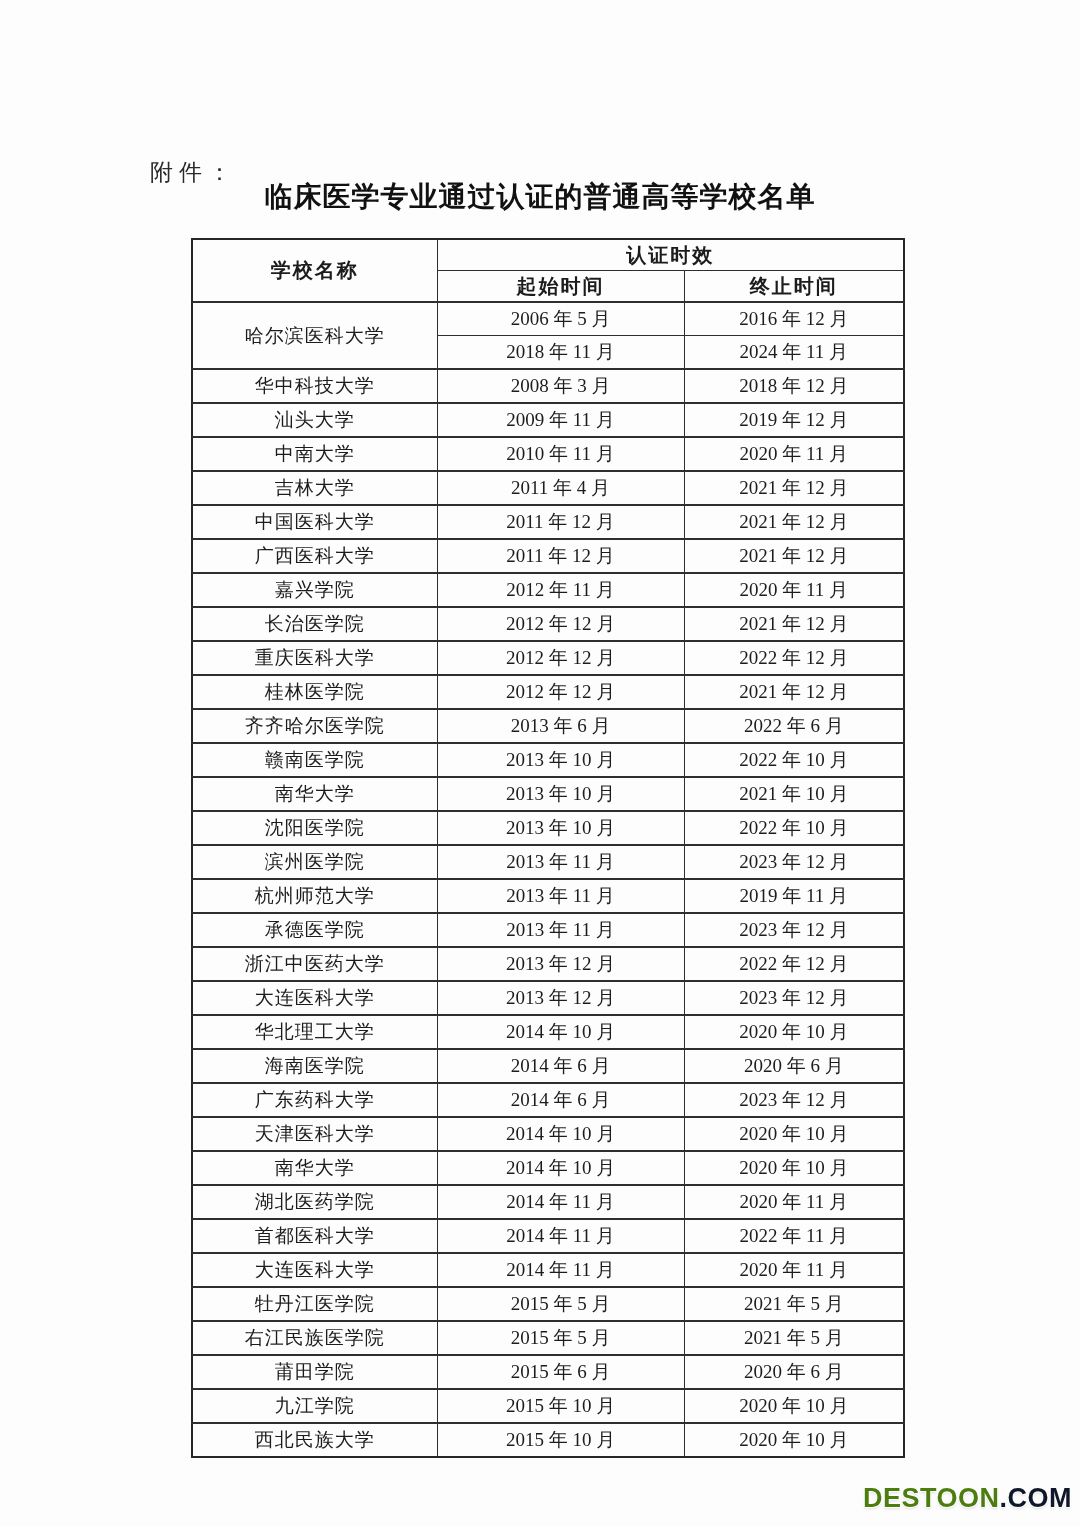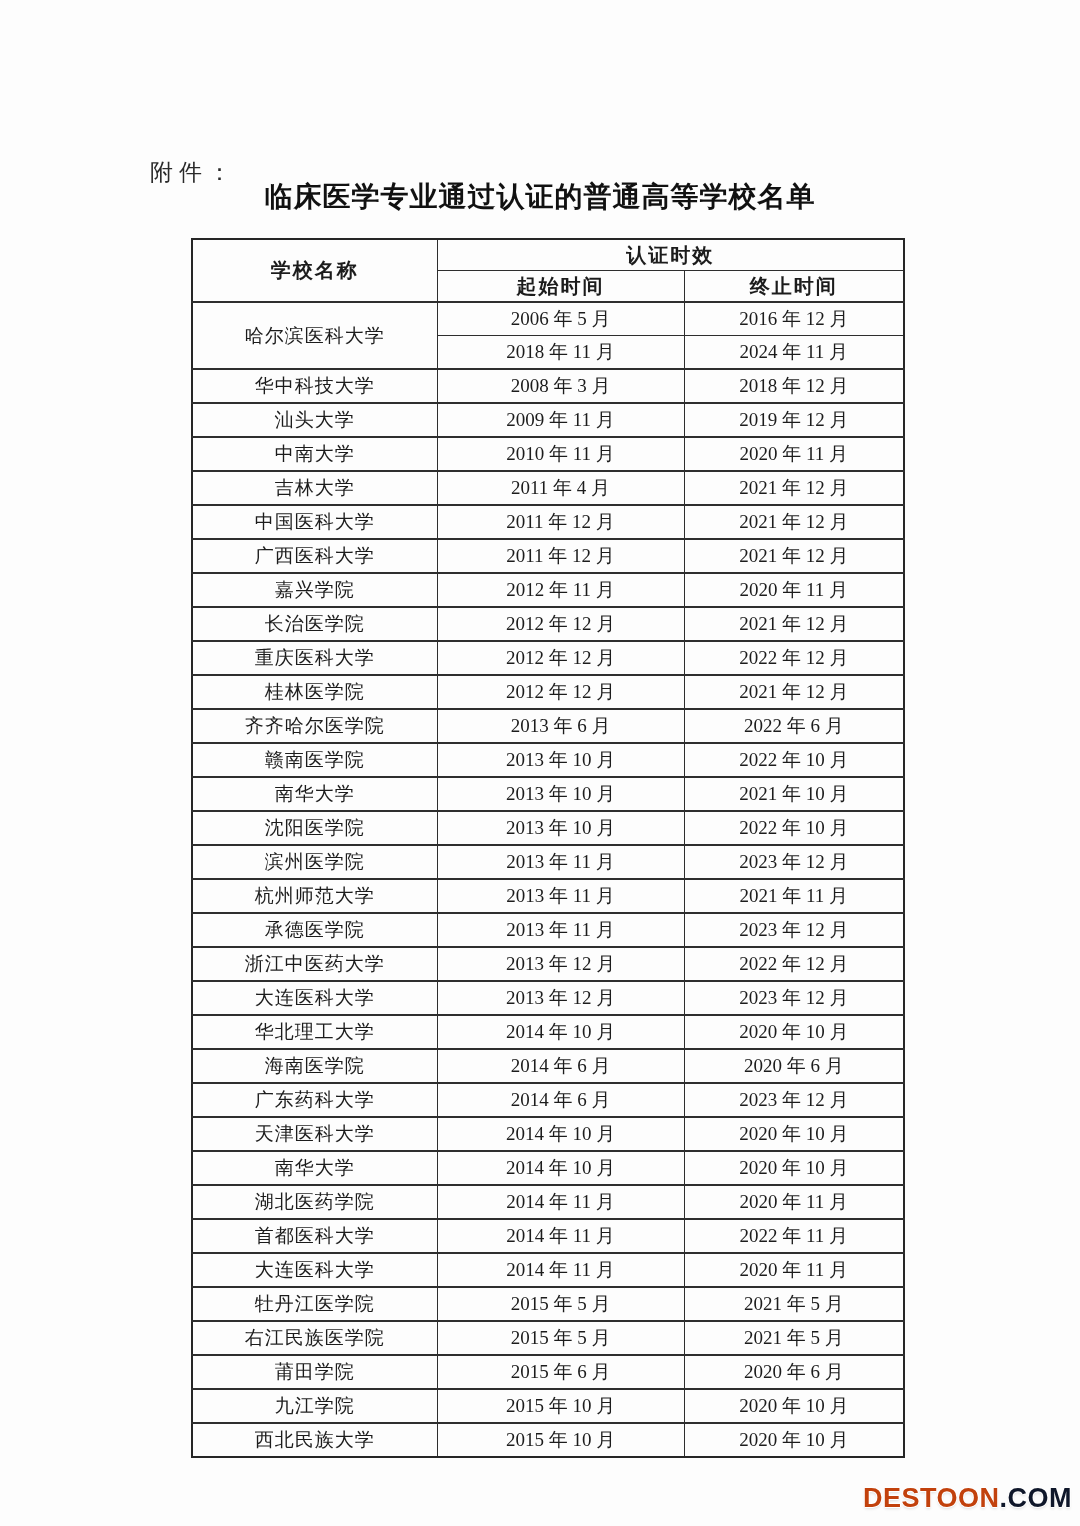--- a/index.html
+++ b/index.html
@@ -150,21 +150,21 @@
         <td>2022 年 10 月</td>
       </tr>
       <tr class="school-start">
         <td class="school" rowspan="1">滨州医学院</td>
         <td>2013 年 11 月</td>
         <td>2023 年 12 月</td>
       </tr>
       <tr class="school-start">
         <td class="school" rowspan="1">杭州师范大学</td>
         <td>2013 年 11 月</td>
-        <td>2021 年 11 月</td>
+        <td>2019 年 11 月</td>
       </tr>
       <tr class="school-start">
         <td class="school" rowspan="1">承德医学院</td>
         <td>2013 年 11 月</td>
         <td>2023 年 12 月</td>
       </tr>
       <tr class="school-start">
         <td class="school" rowspan="1">浙江中医药大学</td>
         <td>2013 年 12 月</td>
         <td>2022 年 12 月</td>
@@ -236,14 +236,14 @@
       </tr>
       <tr class="school-start">
         <td class="school" rowspan="1">西北民族大学</td>
         <td>2015 年 10 月</td>
         <td>2020 年 10 月</td>
       </tr>
     </tbody>
 </table>
 
 <div class="watermark">
-  <span style="color: #c2410c;">DESTOON</span><span style="color: #0f172a;">.COM</span>
+  <span style="color: #4d7c0f;">DESTOON</span><span style="color: #0f172a;">.COM</span>
 </div>
 
 </body></html>

